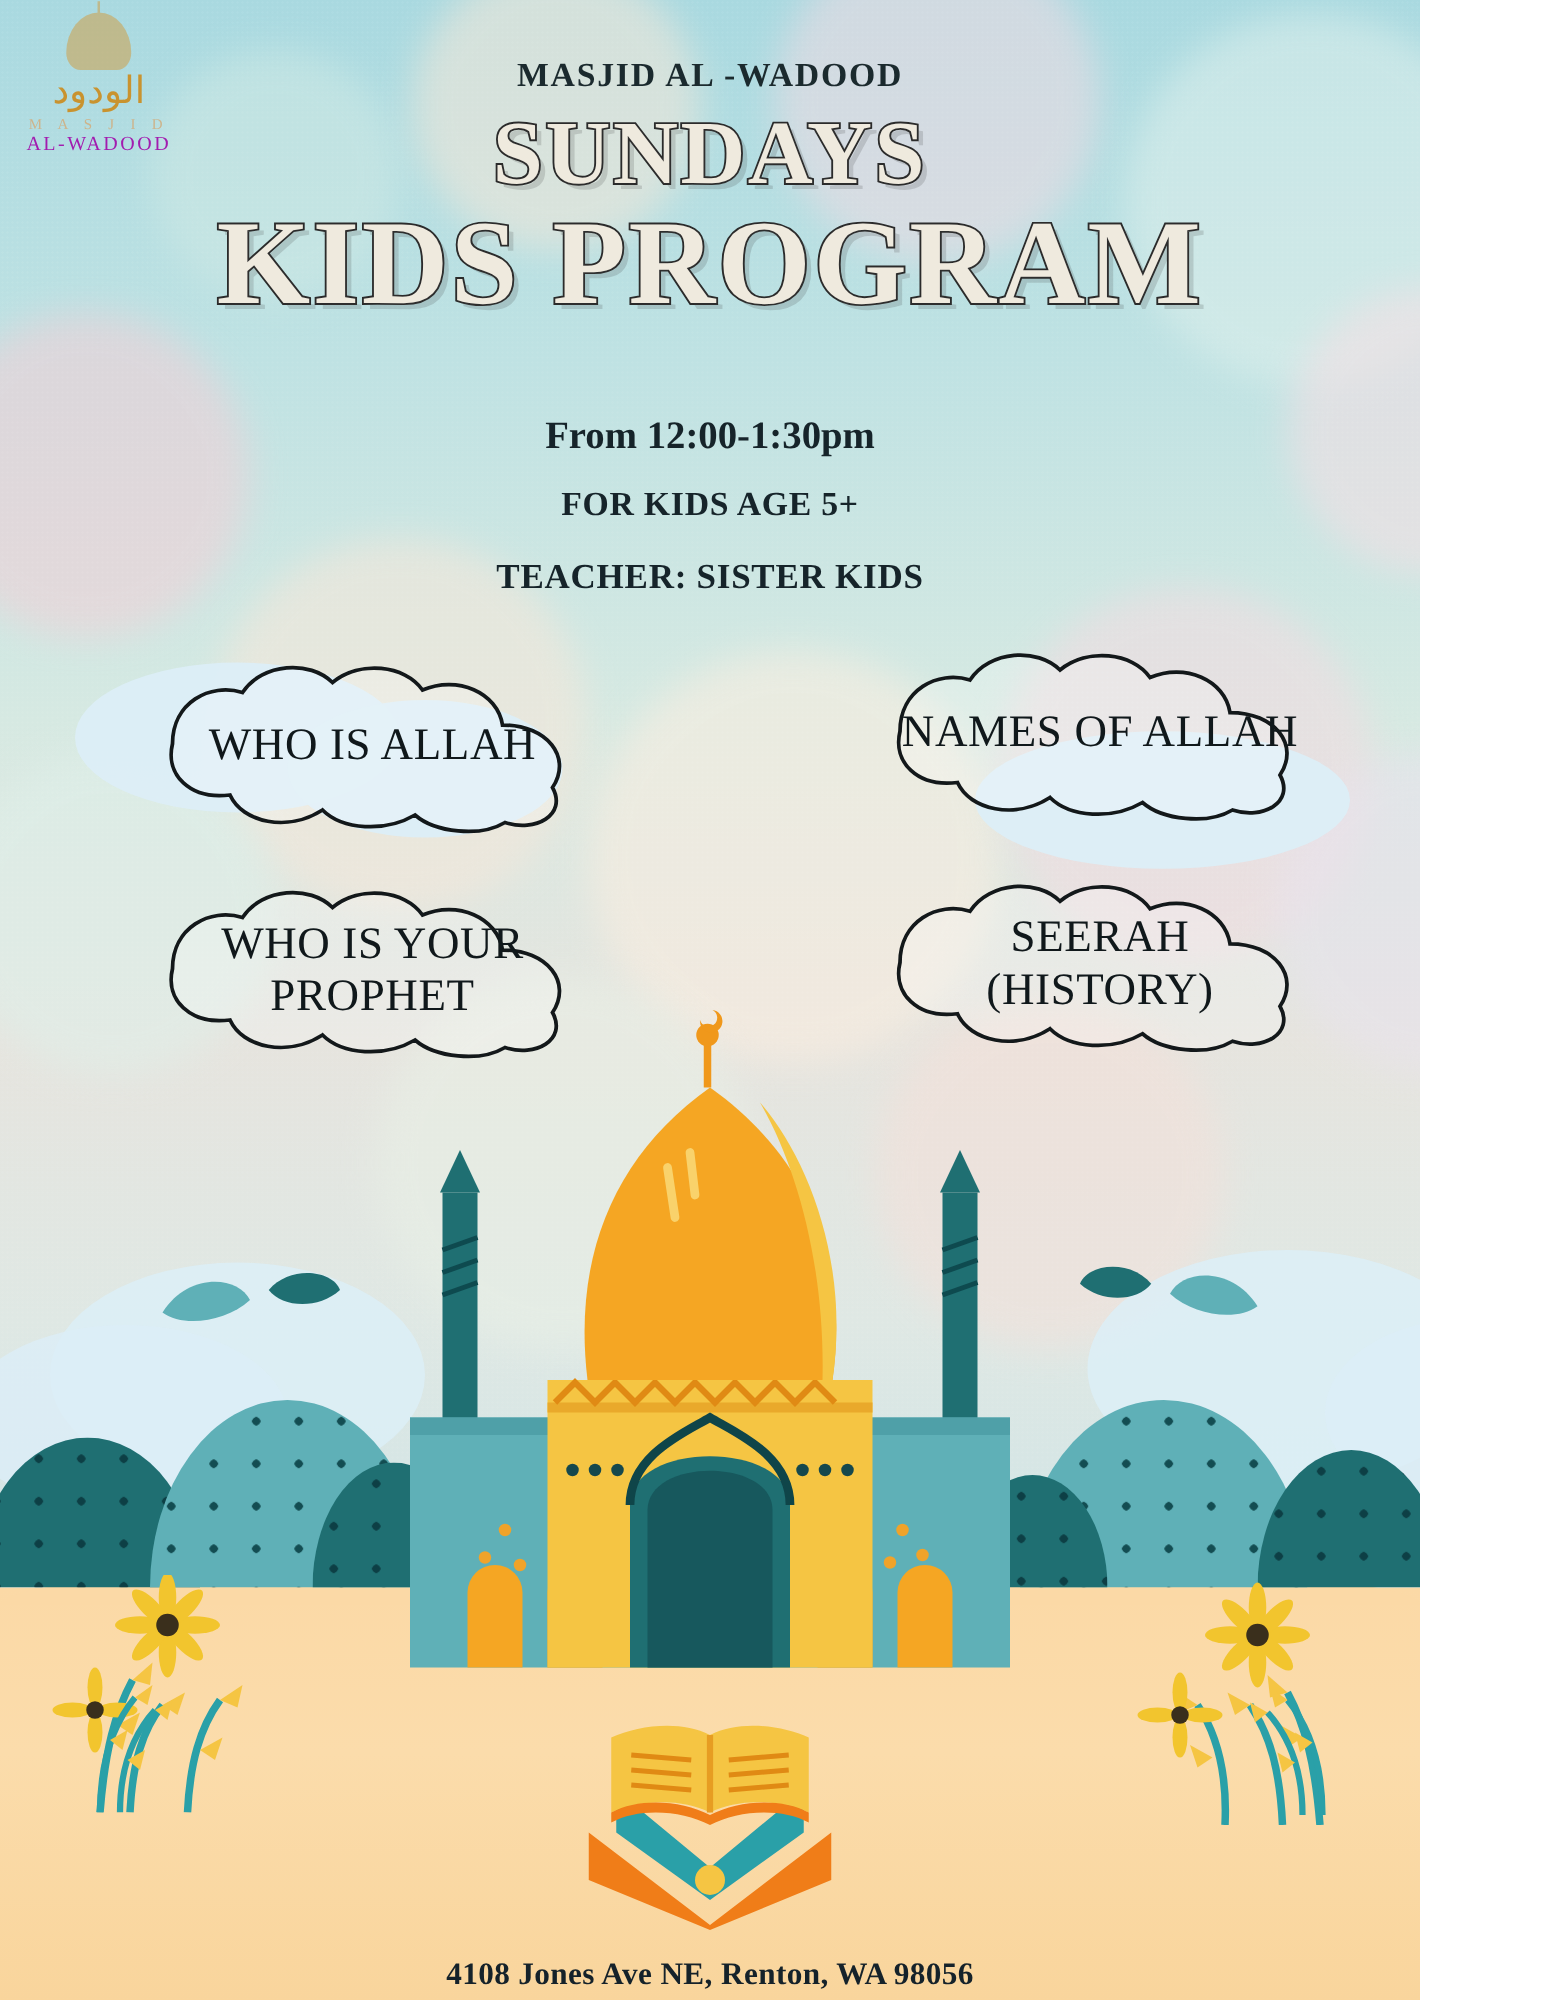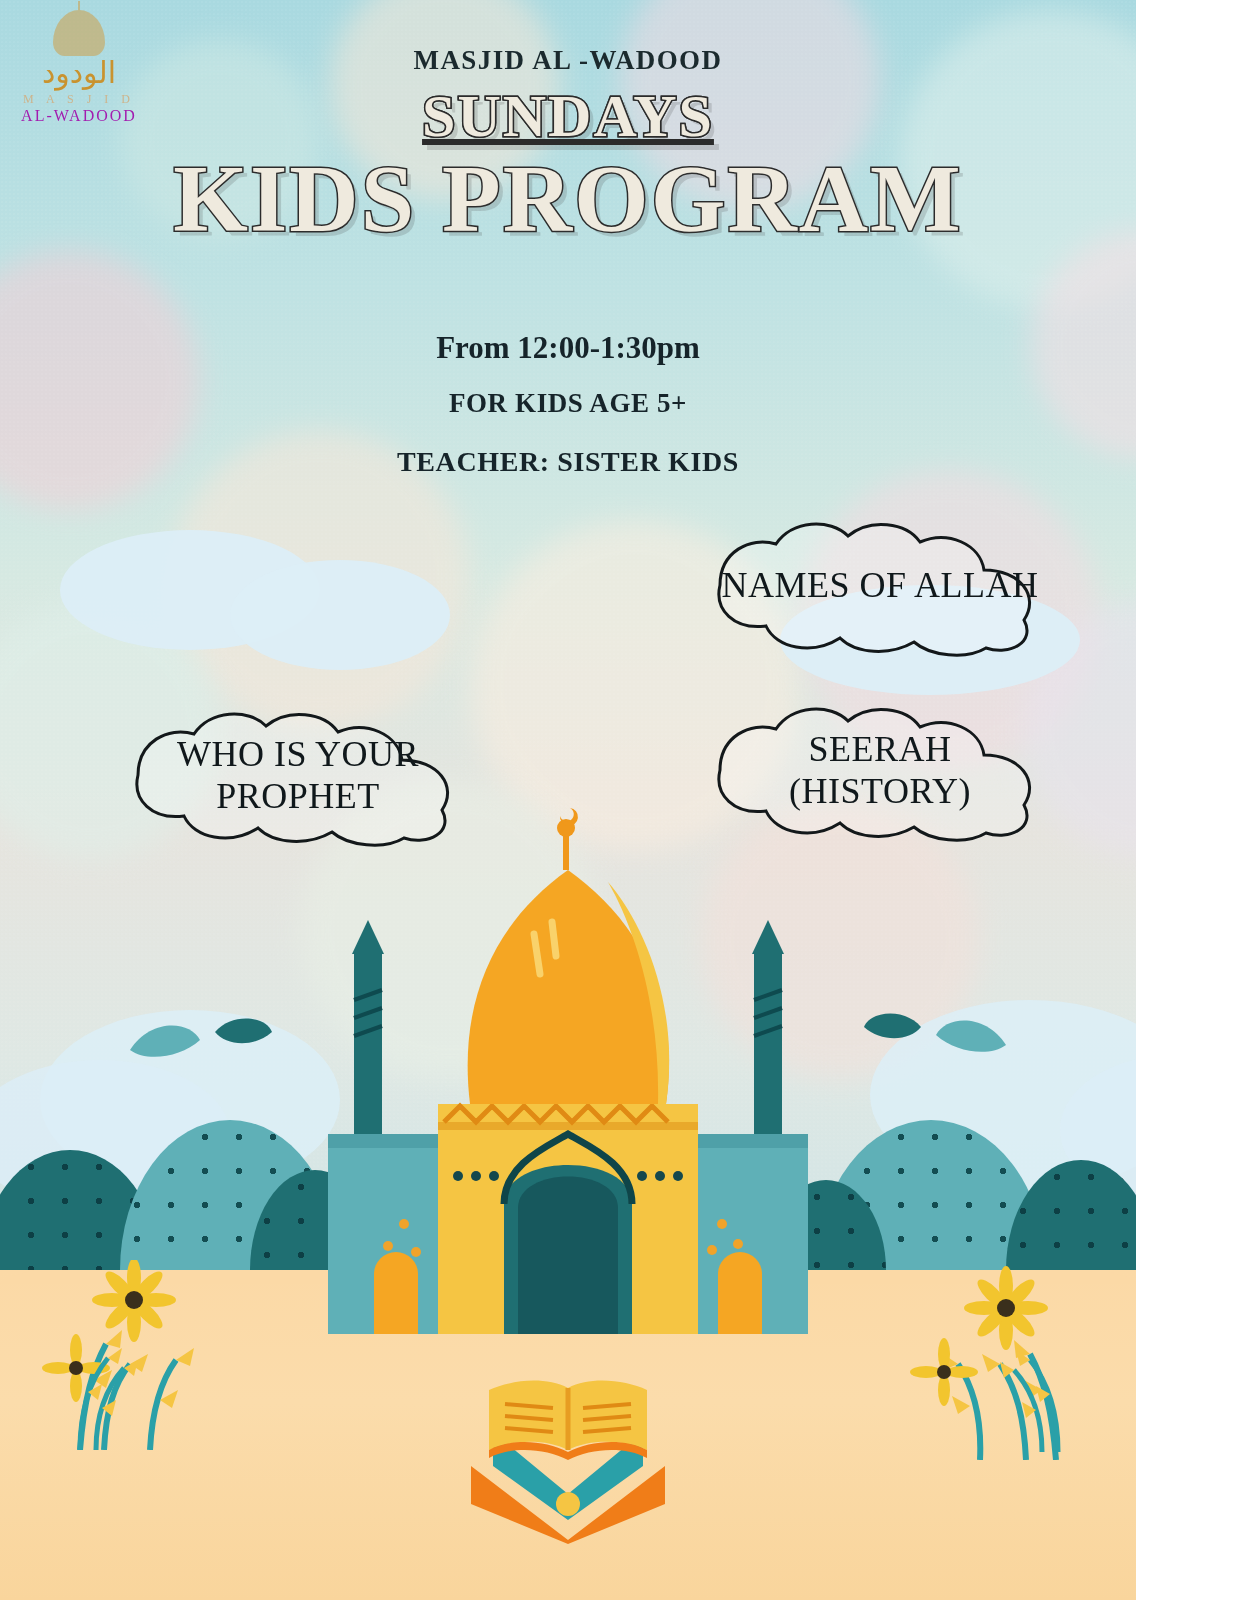--- a/index.html
+++ b/index.html
@@ -98,21 +98,21 @@
   .bigline {
     font-family: "Liberation Serif", serif;
     font-weight: 700;
     color: #efeade;
     letter-spacing: 2px;
     line-height: .95;
     -webkit-text-stroke: 3px #2b2b2b;
     paint-order: stroke fill;
     text-shadow: 5px 5px 0 rgba(60,60,60,.18);
   }
-  .bigline.l1 { font-size: 60px; text-decoration: underline; }
+  .bigline.l1 { font-size: 72px; }
   .bigline.l2 { font-size: 96px; margin-top: 8px; }
 
   .sub { position: absolute; left: 0; right: 0; text-align: center; color: #16242a; font-weight: 700; }
   .sub.s1 { top: 330px; font-size: 31px; }
   .sub.s2 { top: 388px; font-size: 27px; letter-spacing: .6px; }
   .sub.s3 { top: 446px; font-size: 28px; letter-spacing: .6px; }
 
   
   .bubbles { position: absolute; top: 510px; left: 0; right: 0; height: 380px; }
   .bubble {
@@ -209,20 +209,26 @@
     <div class="bigline l1">SUNDAYS</div>
     <div class="bigline l2">KIDS PROGRAM</div>
   </div>
 
   <div class="sub s1">From 12:00-1:30pm</div>
   <div class="sub s2">FOR KIDS AGE 5+</div>
   <div class="sub s3">TEACHER: SISTER KIDS</div>
 
   <div class="bubbles">
 
+    <div class="bubble b1">
+      <svg viewBox="0 0 400 150" preserveAspectRatio="none">
+        <path d="M40 75 C40 42, 70 26, 96 34 C112 10, 150 8, 168 26 C190 8, 226 12, 240 32 C268 20, 300 34, 304 60 C340 60, 360 86, 344 110 C356 132, 330 146, 306 138 C286 150, 250 146, 234 132 C210 146, 176 144, 160 128 C132 146, 96 138, 86 116 C54 120, 34 100, 40 75 Z" fill="rgba(255,255,255,0.22)" stroke="#13181a" stroke-width="3"></path>
+      </svg>
+      <span>WHO IS ALLAH</span>
+    </div>
 
     <div class="bubble b2">
       <svg viewBox="0 0 400 150" preserveAspectRatio="none">
         <path d="M40 75 C40 42, 70 26, 96 34 C112 10, 150 8, 168 26 C190 8, 226 12, 240 32 C268 20, 300 34, 304 60 C340 60, 360 86, 344 110 C356 132, 330 146, 306 138 C286 150, 250 146, 234 132 C210 146, 176 144, 160 128 C132 146, 96 138, 86 116 C54 120, 34 100, 40 75 Z" fill="rgba(255,255,255,0.22)" stroke="#13181a" stroke-width="3"></path>
       </svg>
       <span>NAMES OF ALLAH</span>
     </div>
 
     <div class="bubble b3">
       <svg viewBox="0 0 400 150" preserveAspectRatio="none">
@@ -403,13 +409,14 @@
       <path d="M84 120 C84 86, 74 58, 56 38"></path>
     </g>
     <g fill="#f5c543">
       <path d="M72 28 l-14 -10 l4 16 Z"></path>
         <path d="M56 38 l-14 -8 l4 16 Z"></path>
       <path d="M92 62 l-14 -8 l4 16 Z"></path>
         <path d="M78 78 l-14 -8 l4 16 Z"></path>
     </g>
   </svg>
 
+  <div class="address">4108 Jones Ave NE, Renton, WA 98056</div>
 </div>
 
 </body></html>

